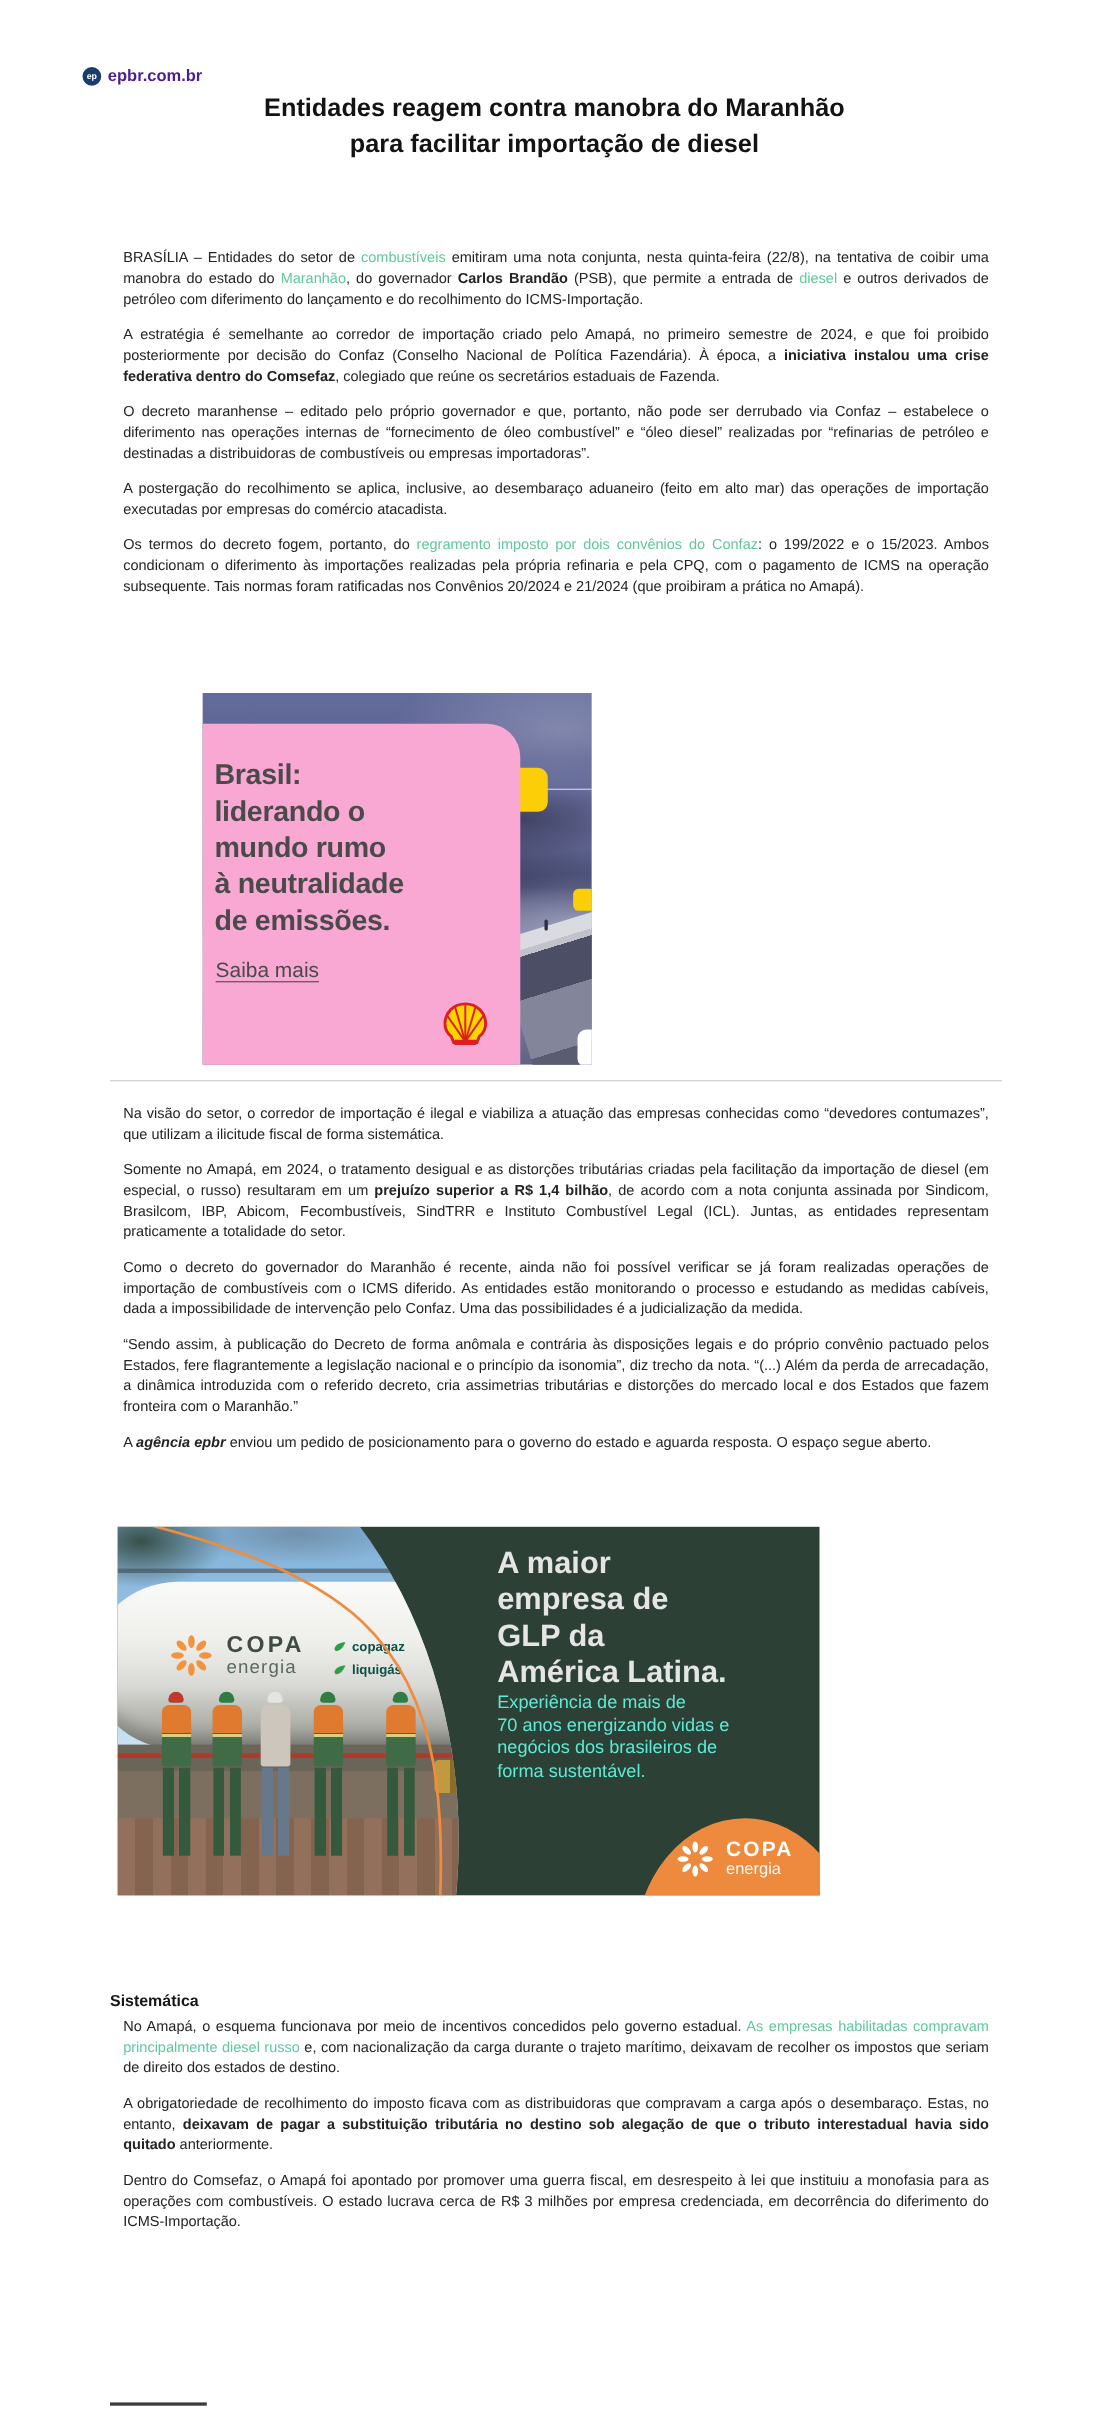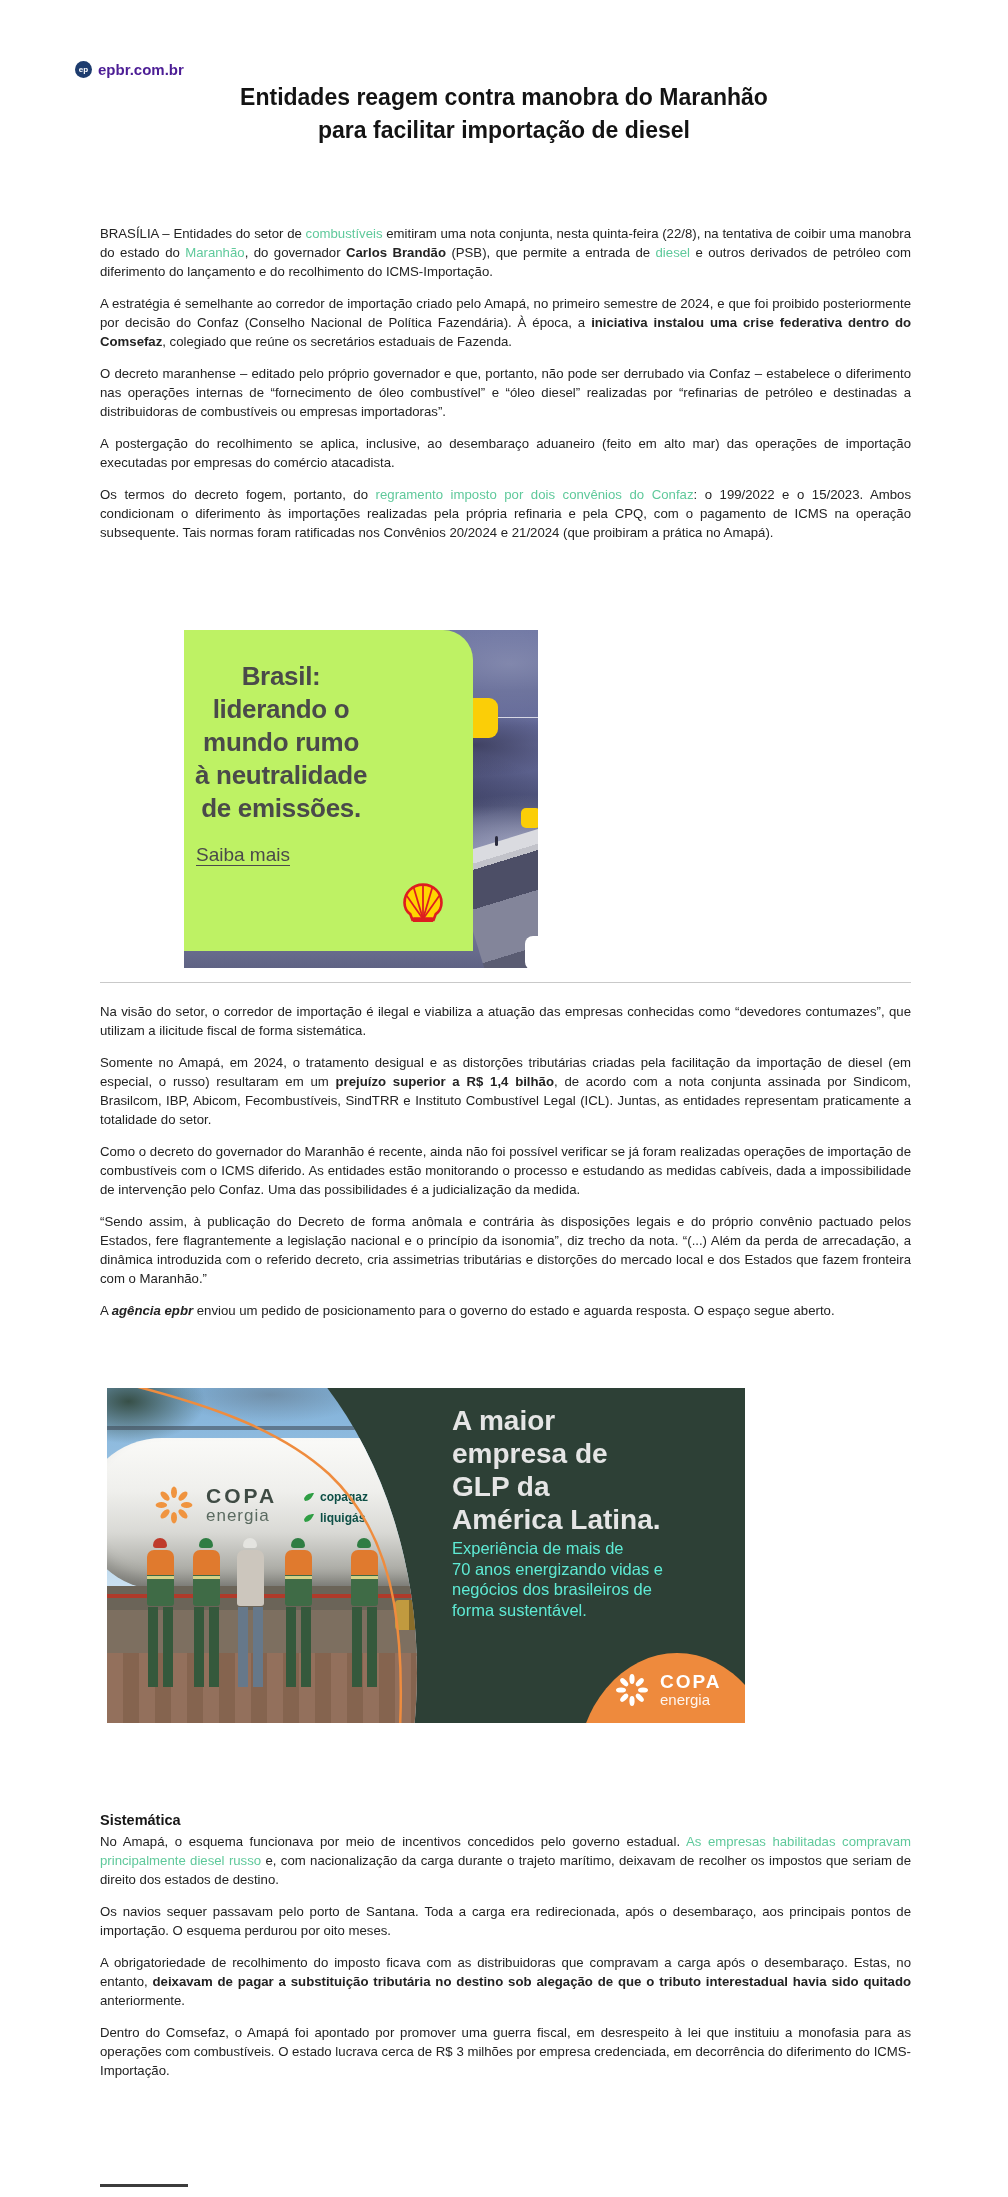--- a/index.html
+++ b/index.html
@@ -12,21 +12,21 @@
     font-size:8px;font-weight:bold;display:flex;align-items:center;justify-content:center;}
   .brand-text{font-size:15px;font-weight:bold;color:#4c1d95;}
 
   
   .page-title{position:absolute;left:0;top:66px;width:100%;text-align:center;
     font-size:23px;font-weight:bold;line-height:33px;color:#131313;}
 
   
   .col{position:absolute;left:100px;width:811px;}
   #paras-top{top:224px;} #paras-mid{top:1002px;} #paras-bottom{top:1832px;}
-  p.body-para{margin:0 0 13px;font-size:13.2px;line-height:19px;text-align:justify;color:#232323;}
+  p.body-para{margin:0 12px 13px;font-size:13.2px;line-height:19px;text-align:justify;color:#232323;}
   .seg-bold{font-weight:bold;}
   .seg-bolditalic{font-weight:bold;font-style:italic;}
   .seg-link{color:#5fc99b;cursor:pointer;}
   .section-heading{position:absolute;left:100px;top:1800px;font-size:14.5px;font-weight:bold;color:#161616;}
   .divider{position:absolute;left:100px;top:982px;width:811px;border-top:1px solid #c9c9c9;}
   .bottom-line{position:absolute;left:100px;top:2184px;width:88px;height:3px;background:#3c3c3c;}
 
   
   .shell-ad{position:absolute;left:184px;top:630px;width:354px;height:338px;overflow:hidden;cursor:pointer;}
   .shell-photo{position:absolute;inset:0;
@@ -37,21 +37,21 @@
       radial-gradient(160px 60px at 96% 62%, rgba(230,232,245,.35), rgba(0,0,0,0) 75%),
       linear-gradient(180deg,#646c9c 0%,#5a6190 18%,#6b70a0 34%,#474c72 52%,#8d92b5 70%,#777b9b 86%,#5f6384 100%);}
   .shell-building{position:absolute;left:266px;top:226px;width:140px;height:170px;
     transform:rotate(-17deg);transform-origin:top left;
     background:linear-gradient(180deg,#dadbe0 0 14px,#c2c3ca 14px 20px,#4c4e66 20px 58px,#83859a 58px 112px,#5a5c72 112px 100%);}
   .shell-person{position:absolute;left:311px;top:206px;width:3px;height:10px;background:#2b2c3e;border-radius:1.5px;}
   .shell-crossline{position:absolute;left:252px;top:87px;width:102px;height:1px;background:rgba(235,235,242,.85);}
   .shell-sq1{position:absolute;left:274px;top:68px;width:40px;height:40px;background:#fbce07;border-radius:9px;}
   .shell-sq2{position:absolute;left:337px;top:178px;width:20px;height:20px;background:#fbce07;border-radius:5px;}
   .shell-sqw{position:absolute;left:341px;top:306px;width:34px;height:34px;background:#fff;border-radius:8px;}
-  .shell-card{position:absolute;left:0;top:0;width:289px;height:321px;background:#bef264;border-top-right-radius:30px;text-align:center;}
+  .shell-card{position:absolute;left:0;top:28px;width:289px;height:321px;background:#f9a8d4;border-top-right-radius:30px;}
   .shell-headline{position:absolute;left:11px;top:30px;font-size:26px;line-height:33px;
     font-weight:600;color:#4a4a4a;letter-spacing:-0.3px;}
   .shell-cta{position:absolute;left:12px;top:214px;font-size:19px;color:#4a4a4a;
     text-decoration:underline;text-underline-offset:4px;cursor:pointer;}
   .shell-logo{position:absolute;left:217px;top:252px;width:44px;height:44px;}
 
   
   .copa-ad{position:absolute;left:107px;top:1388px;width:638px;height:335px;background:#2d4036;overflow:hidden;cursor:pointer;}
   .copa-photo{position:absolute;left:0;top:0;width:430px;height:335px;
     clip-path:ellipse(310px 405px at 0px 285px);
@@ -262,18 +262,17 @@
       <div class="nm">COPA</div>
       <div class="sb">energia</div>
     </div>
   </div>
 </div>
 
 <h2 class="section-heading">Sistemática</h2>
 
 <section class="col" id="paras-bottom">
     <p class="body-para"><span>No Amapá, o esquema funcionava por meio de incentivos concedidos pelo governo estadual. </span><span class="seg-link">As empresas habilitadas compravam principalmente diesel russo</span><span> e, com nacionalização da carga durante o trajeto marítimo, deixavam de recolher os impostos que seriam de direito dos estados de destino.</span></p>
-    <p class="body-para"><span>Os navios sequer passavam pelo porto de Santana. Toda a carga era redirecionada, após o desembaraço, aos principais pontos de importação. O esquema perdurou por oito meses.</span></p>
     <p class="body-para"><span>A obrigatoriedade de recolhimento do imposto ficava com as distribuidoras que compravam a carga após o desembaraço. Estas, no entanto, </span><span class="seg-bold">deixavam de pagar a substituição tributária no destino sob alegação de que o tributo interestadual havia sido quitado</span><span> anteriormente.</span></p>
     <p class="body-para"><span>Dentro do Comsefaz, o Amapá foi apontado por promover uma guerra fiscal, em desrespeito à lei que instituiu a monofasia para as operações com combustíveis. O estado lucrava cerca de R$ 3 milhões por empresa credenciada, em decorrência do diferimento do ICMS-Importação.</span></p>
   </section>
 
 <div class="bottom-line"></div>
 
 </body></html>

